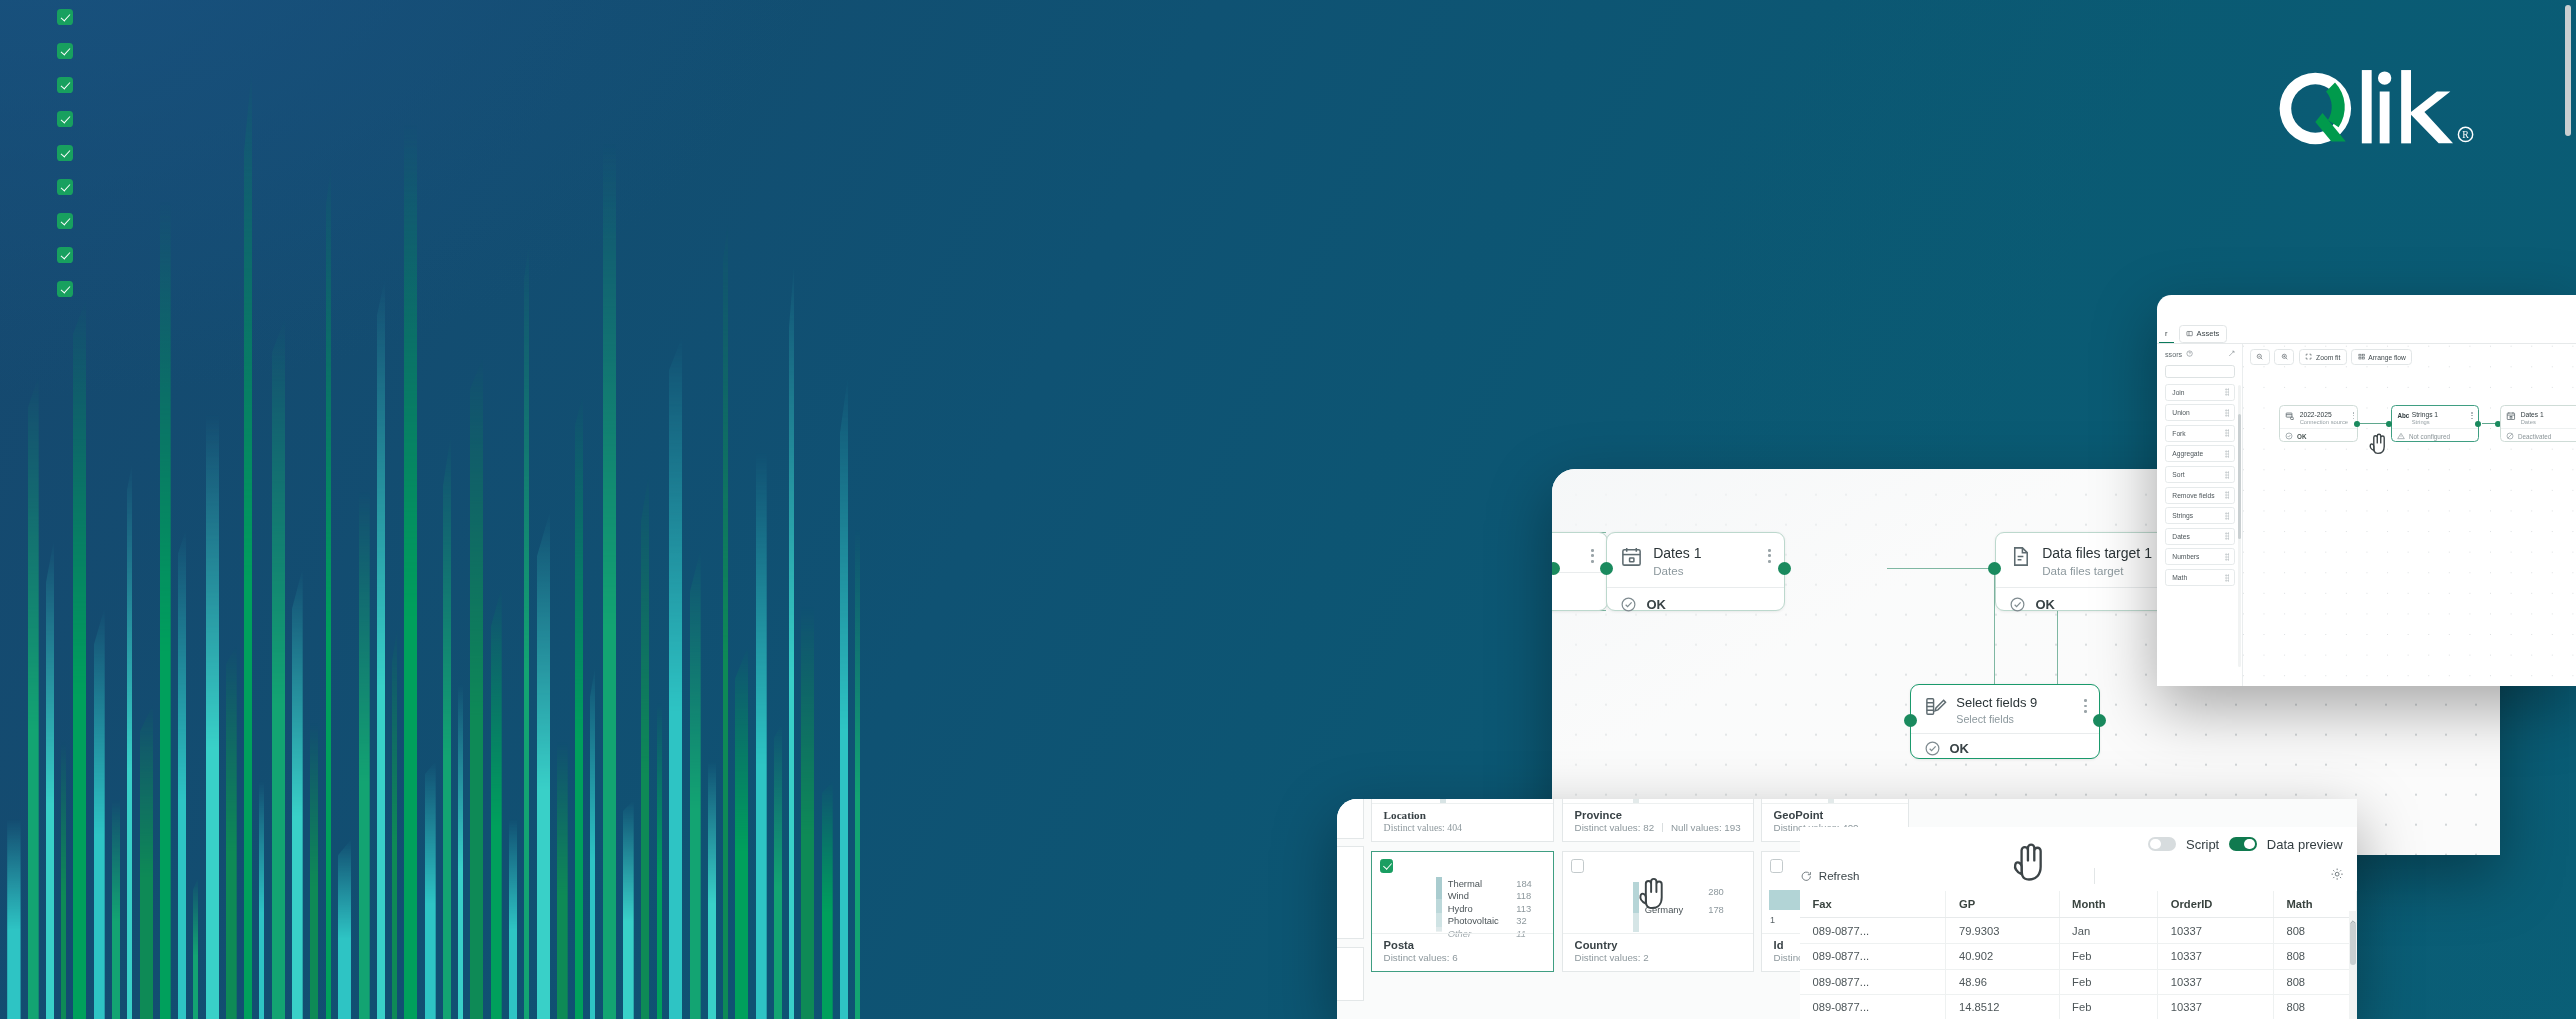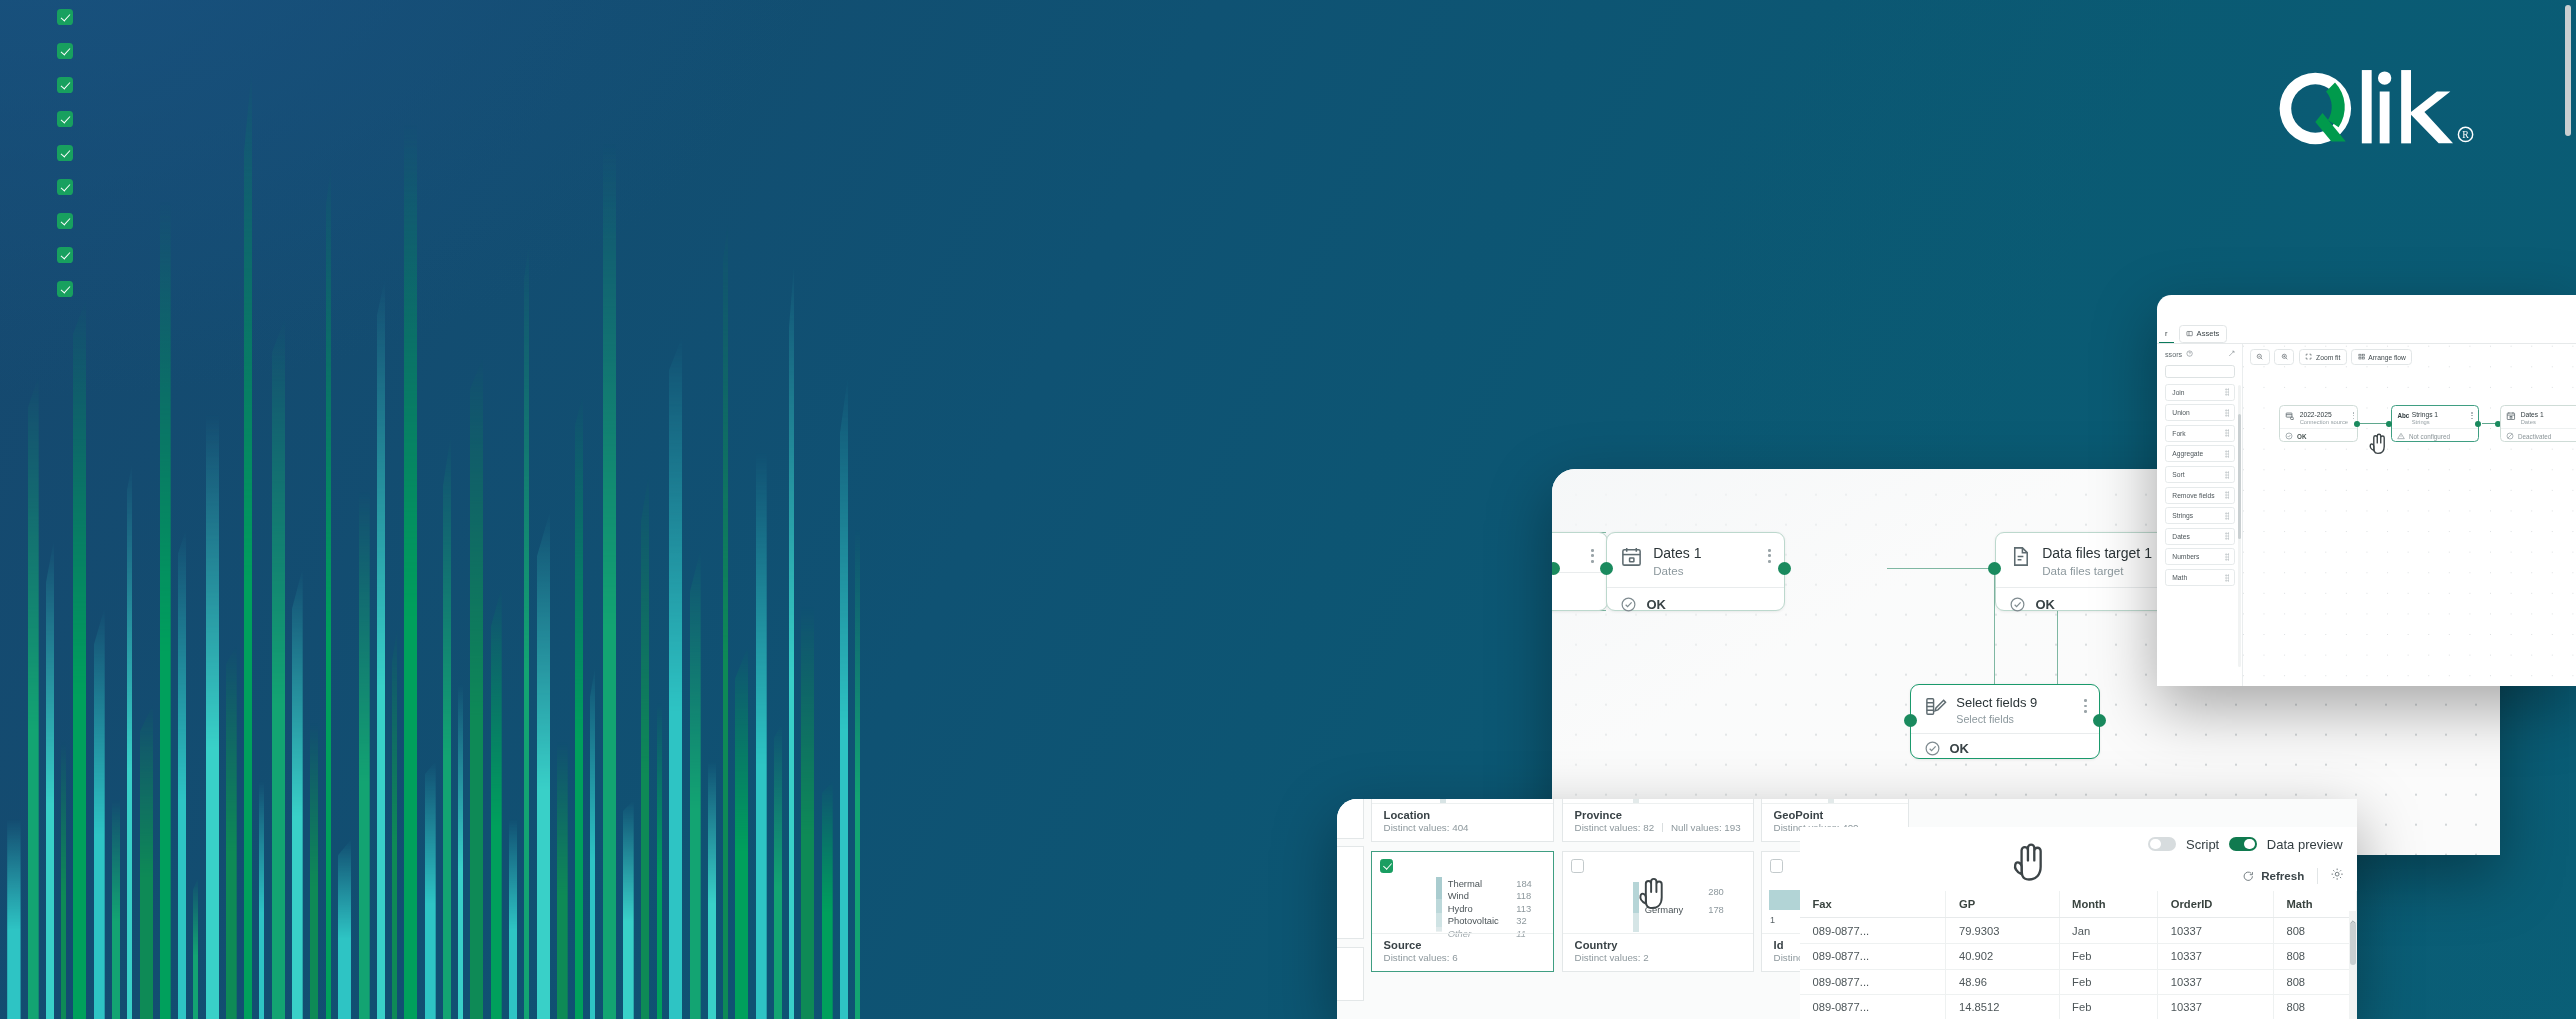--- a/index.html
+++ b/index.html
@@ -110,21 +110,21 @@
   }
   .toggle-row{ position:absolute; left:0; top:0; right:0; height:34px;
                display:flex; align-items:center; justify-content:flex-end; gap:9.8px; padding-right:14.3px; }
   .tgl{ width:28px; height:13.4px; border-radius:7.2px; background:#d7dcde; position:relative; }
   .tgl.on{ background:#107a4f; }
   .tgl:before{ content:""; position:absolute; top:1.3px; left:1.8px; width:10.7px; height:10.7px;
                border-radius:50%; background:#fff; }
   .tgl.on:before{ left:15px; }
   .tgl-lbl{ font-size:13px; color:#333d41; }
   .tool-row{ position:absolute; top:34px; left:0; right:0; height:29.5px;
-             display:flex; align-items:center; justify-content:flex-end; gap:12.5px; padding-right:12.5px;font-weight:bold; }
+             display:flex; align-items:center; justify-content:space-between; gap:12.5px; padding-right:12.5px; }
   .refresh{ display:flex; align-items:center; gap:6.3px; font-size:11.6px; color:#3b4549; }
   .vsep{ width:0.9px; height:16px; background:#e2e6e7; }
   table.prev{ position:absolute; top:64px; left:0; border-collapse:collapse; width:100%; }
   table.prev th{ font-size:11.2px; font-weight:bold; color:#39433f; text-align:left;
                  padding:7.2px 0 7.2px 12.5px; border-bottom:0.9px solid #e7eaeb; white-space:nowrap;}
   table.prev td{ font-size:11.2px; color:#4d5659; padding:6.3px 0 6.3px 12.5px;
                  border-bottom:0.9px solid #eef1f1; border-right:0.9px solid #eef1f1; white-space:nowrap; }
   table.prev th{ border-right:0.9px solid #eef1f1; }
 
   
@@ -493,21 +493,21 @@
     </svg>
   </div>
 </div>
 
 <div class="win" id="profile-window">
 
   <div class="pcard" style="left:-52px; top:-9px; width:79px; height:49px;"></div>
   <div class="pcard" style="left:-52px; top:47px; width:79px; height:93px;"></div>
   <div class="pcard" style="left:-52px; top:148px; width:79px; height:54px;"></div>
 
-  <div class="pcard" style="left:34px; top:-34px; width:183px; height:77px;">
+  <div class="pcard" style="left:34px; top:-34px; width:183px; height:77px;font-family:Liberation Serif, serif;">
     <div class="legend" style="left:68px; top:10.7px;">
       <div class="legbar" style="height:27px">
 
         <span style="flex:1; background:#d8e4e5"></span>
       </div>
       <div class="legrows">
 
         <div class="legrow other">
             <span class="lk">Other</span>
             <span class="lv">440</span>
@@ -594,21 +594,21 @@
             <span class="lk">Photovoltaic</span>
             <span class="lv">32</span>
           </div>
         <div class="legrow other">
             <span class="lk">Other</span>
             <span class="lv">11</span>
           </div>
       </div>
     </div>
     <div class="pcard-foot">
-      <div class="pc-name">Source</div>
+      <div class="pc-name">Posta</div>
       <div class="pc-meta">
           <span>Distinct values: 6</span>
         </div>
     </div>
   </div>
 
   <div class="pcard" style="left:225px; top:52px; width:192px; height:121px;">
     <div class="pc-check"></div>
     <div class="legend" style="left:70px; top:30px;">
       <div class="legbar" style="height:50px">

